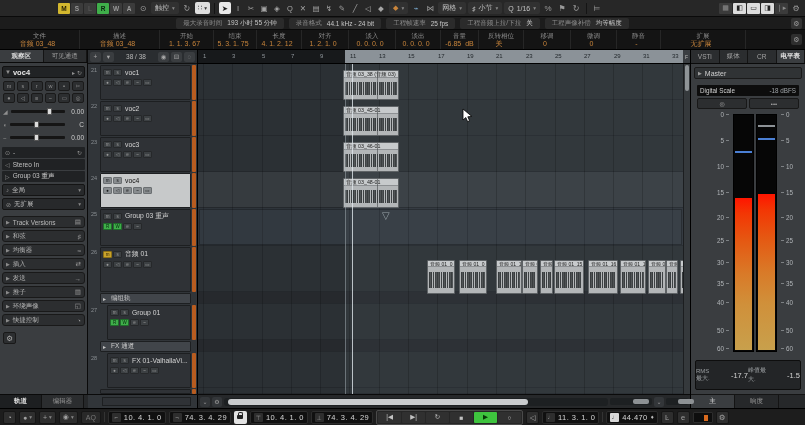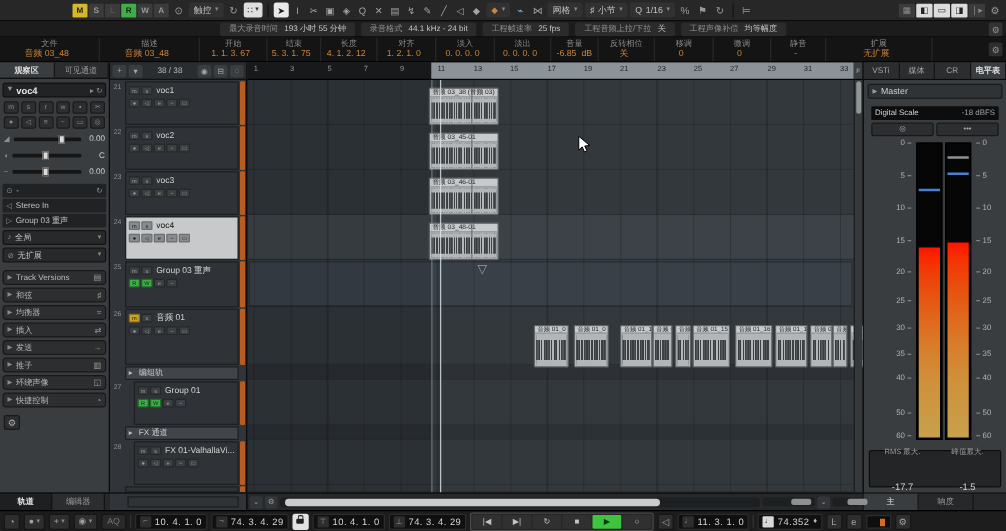--- a/index.html
+++ b/index.html
@@ -147,21 +147,21 @@
   .mfill{position:absolute;left:1px;right:1px;bottom:1px;background:linear-gradient(180deg,#ff1500 0%,#f33604 10%,#e55812 28%,#d97a28 50%,#d0903a 70%,#c8a04c 100%)}
   .pk{position:absolute;left:1px;right:1px;height:2px}
   .pk.b{background:#4a7fd4}
   .pk.g{background:#8d9296}
   .mtk{position:absolute;display:flex;align-items:center;gap:2px;height:5px;transform:translateY(-2px)}
   .mtk span{font-size:6.3px;color:#b0b4b7}
   .mtk i{width:3px;height:1px;background:#7d8184}
   .mtk.l{left:0;width:32px;justify-content:flex-end}
   .mtk.r{left:84px}
   .rzrms{position:absolute;left:4px;right:4px;top:310px;height:30px;background:#232527;border:1px solid #0e0e0e;border-radius:2px;display:flex}
-  .rmscol{flex:1;display:flex;flex-direction:column;align-items:center;justify-content:center;gap:19px}
+  .rmscol{flex:1;display:flex;flex-direction:row;align-items:center;justify-content:center;gap:19px}
   .rmsl{color:#9a9ea1;font-size:6px}
   .rmsv{color:#d3d3d3;font-size:7.5px}
   .rzbtabs{position:absolute;left:0;bottom:0;width:100%;height:14px;display:flex;border-top:1px solid #141414;background:#26282a}
   .rzbtab{min-width:44px;display:flex;align-items:center;justify-content:center;color:#9a9a9a;font-size:6.5px;border-right:1px solid #141414;padding:0 6px}
   .rzbtab.act{background:#3a3d40;color:#e0e0e0}
 
   
   .bstrip{position:absolute;left:0;top:394px;width:690px;height:14px;background:#26282a;border-top:1px solid #0a0a0a}
   .btabs{position:absolute;left:0;top:0;height:100%;display:flex}
   .btab{min-width:42px;display:flex;align-items:center;justify-content:center;color:#9a9a9a;font-size:6.5px;background:#2b2d2f;border-right:1px solid #121212;padding:0 4px}
@@ -1094,21 +1094,21 @@
       <span class="tc">○</span>
     </div>
     <span class="tpi">◁</span>
     <div class="tfield">
       <i class="tfic">♩</i>
       <span class="tfv">11. 3. 1. 0</span>
     </div>
     <span class="tsep"></span>
     <div class="tfield">
       <i class="tfic lit">♩</i>
-      <span class="tfv">74.352</span>
+      <span class="tfv">44.470</span>
       <i class="spin">♦</i>
     </div>
     <span class="tpi">Ŀ</span>
     <span class="tpi">e</span>
     <div class="perf">
         <span></span>
       </div>
     <span class="tpi">⚙</span>
   </div>
 

